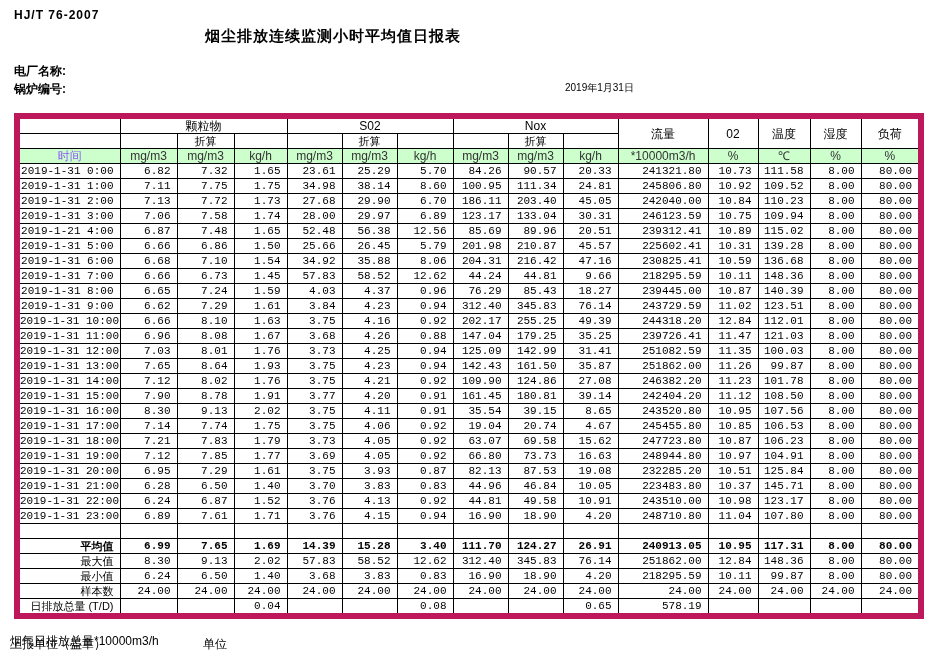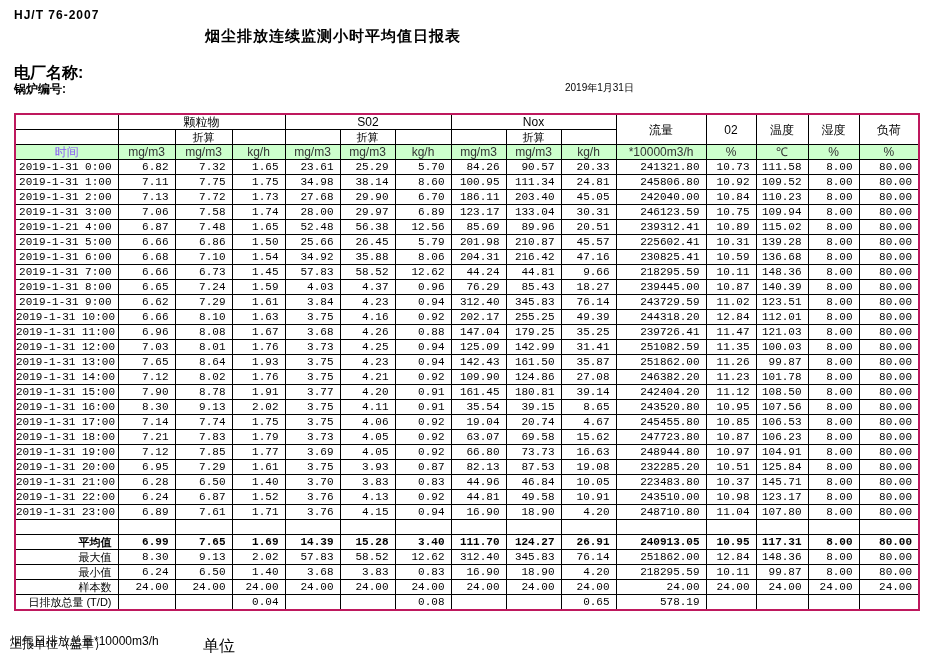--- a/index.html
+++ b/index.html
@@ -7,32 +7,32 @@
     width: 934px; height: 656px;
     background: #ffffff;
     font-family: "Liberation Sans", sans-serif;
     color: #000;
     overflow: hidden;
     position: relative;
   }
   .abs { position: absolute; }
   #doc-code   { left: 14px;  top: 8px;   font-size: 12px; font-weight: bold; letter-spacing: 1px; }
   #page-title { left: 205px; top: 27px;  font-size: 15px; font-weight: bold; letter-spacing: 1px; }
-  #plant-label  { left: 14px; top: 63px; font-size: 16px; font-weight: bold; }
+  #plant-label  { left: 14px; top: 63px; font-size: 12px; font-weight: bold; }
   #boiler-label { left: 14px; top: 81px; font-size: 12px; font-weight: bold; }
   #report-date  { left: 565px; top: 81px; font-size: 10px; }
 
   #report-table {
     left: 14px; top: 113px;
     border-collapse: collapse;
     table-layout: fixed;
     width: 904px;
     font-family: "Liberation Mono", monospace;
     font-size: 11px;
-    border: 2px solid #be185d;
+    border: 6px solid #be185d;
   }
   #report-table td {
     border: 1px solid #000;
     height: 14px;
     line-height: 14px;
     padding: 0 6px 0 0;
     text-align: right;
     white-space: nowrap;
     overflow: hidden;
   }
@@ -51,21 +51,21 @@
   tbody.spacer td { height: 8px; }
   tbody.summary tr:first-child td { border-top: 3px double #000; font-weight: bold; }
   tbody.summary td.c0, tbody.total td.c0 {
     font-family: "Liberation Sans", sans-serif;
     padding-right: 3px;
   }
   tbody.total td.c0 { text-align: left; padding-left: 1px; }
 
   #footer-line1 { left: 10px;  top: 633px; font-size: 12px; }
   #footer-line2 { left: 10px;  top: 636px; font-size: 12px; }
-  #footer-unit  { left: 203px; top: 636px; font-size: 16px; }
+  #footer-unit  { left: 203px; top: 636px; font-size: 12px; }
 </style>
 </head>
 <body>
 
 <div id="doc-code" class="abs">HJ/T  76-2007</div>
 <div id="page-title" class="abs">烟尘排放连续监测小时平均值日报表</div>
 <div id="plant-label" class="abs">电厂名称:</div>
 <div id="boiler-label" class="abs">锅炉编号:</div>
 <div id="report-date" class="abs">2019年1月31日</div>
 

